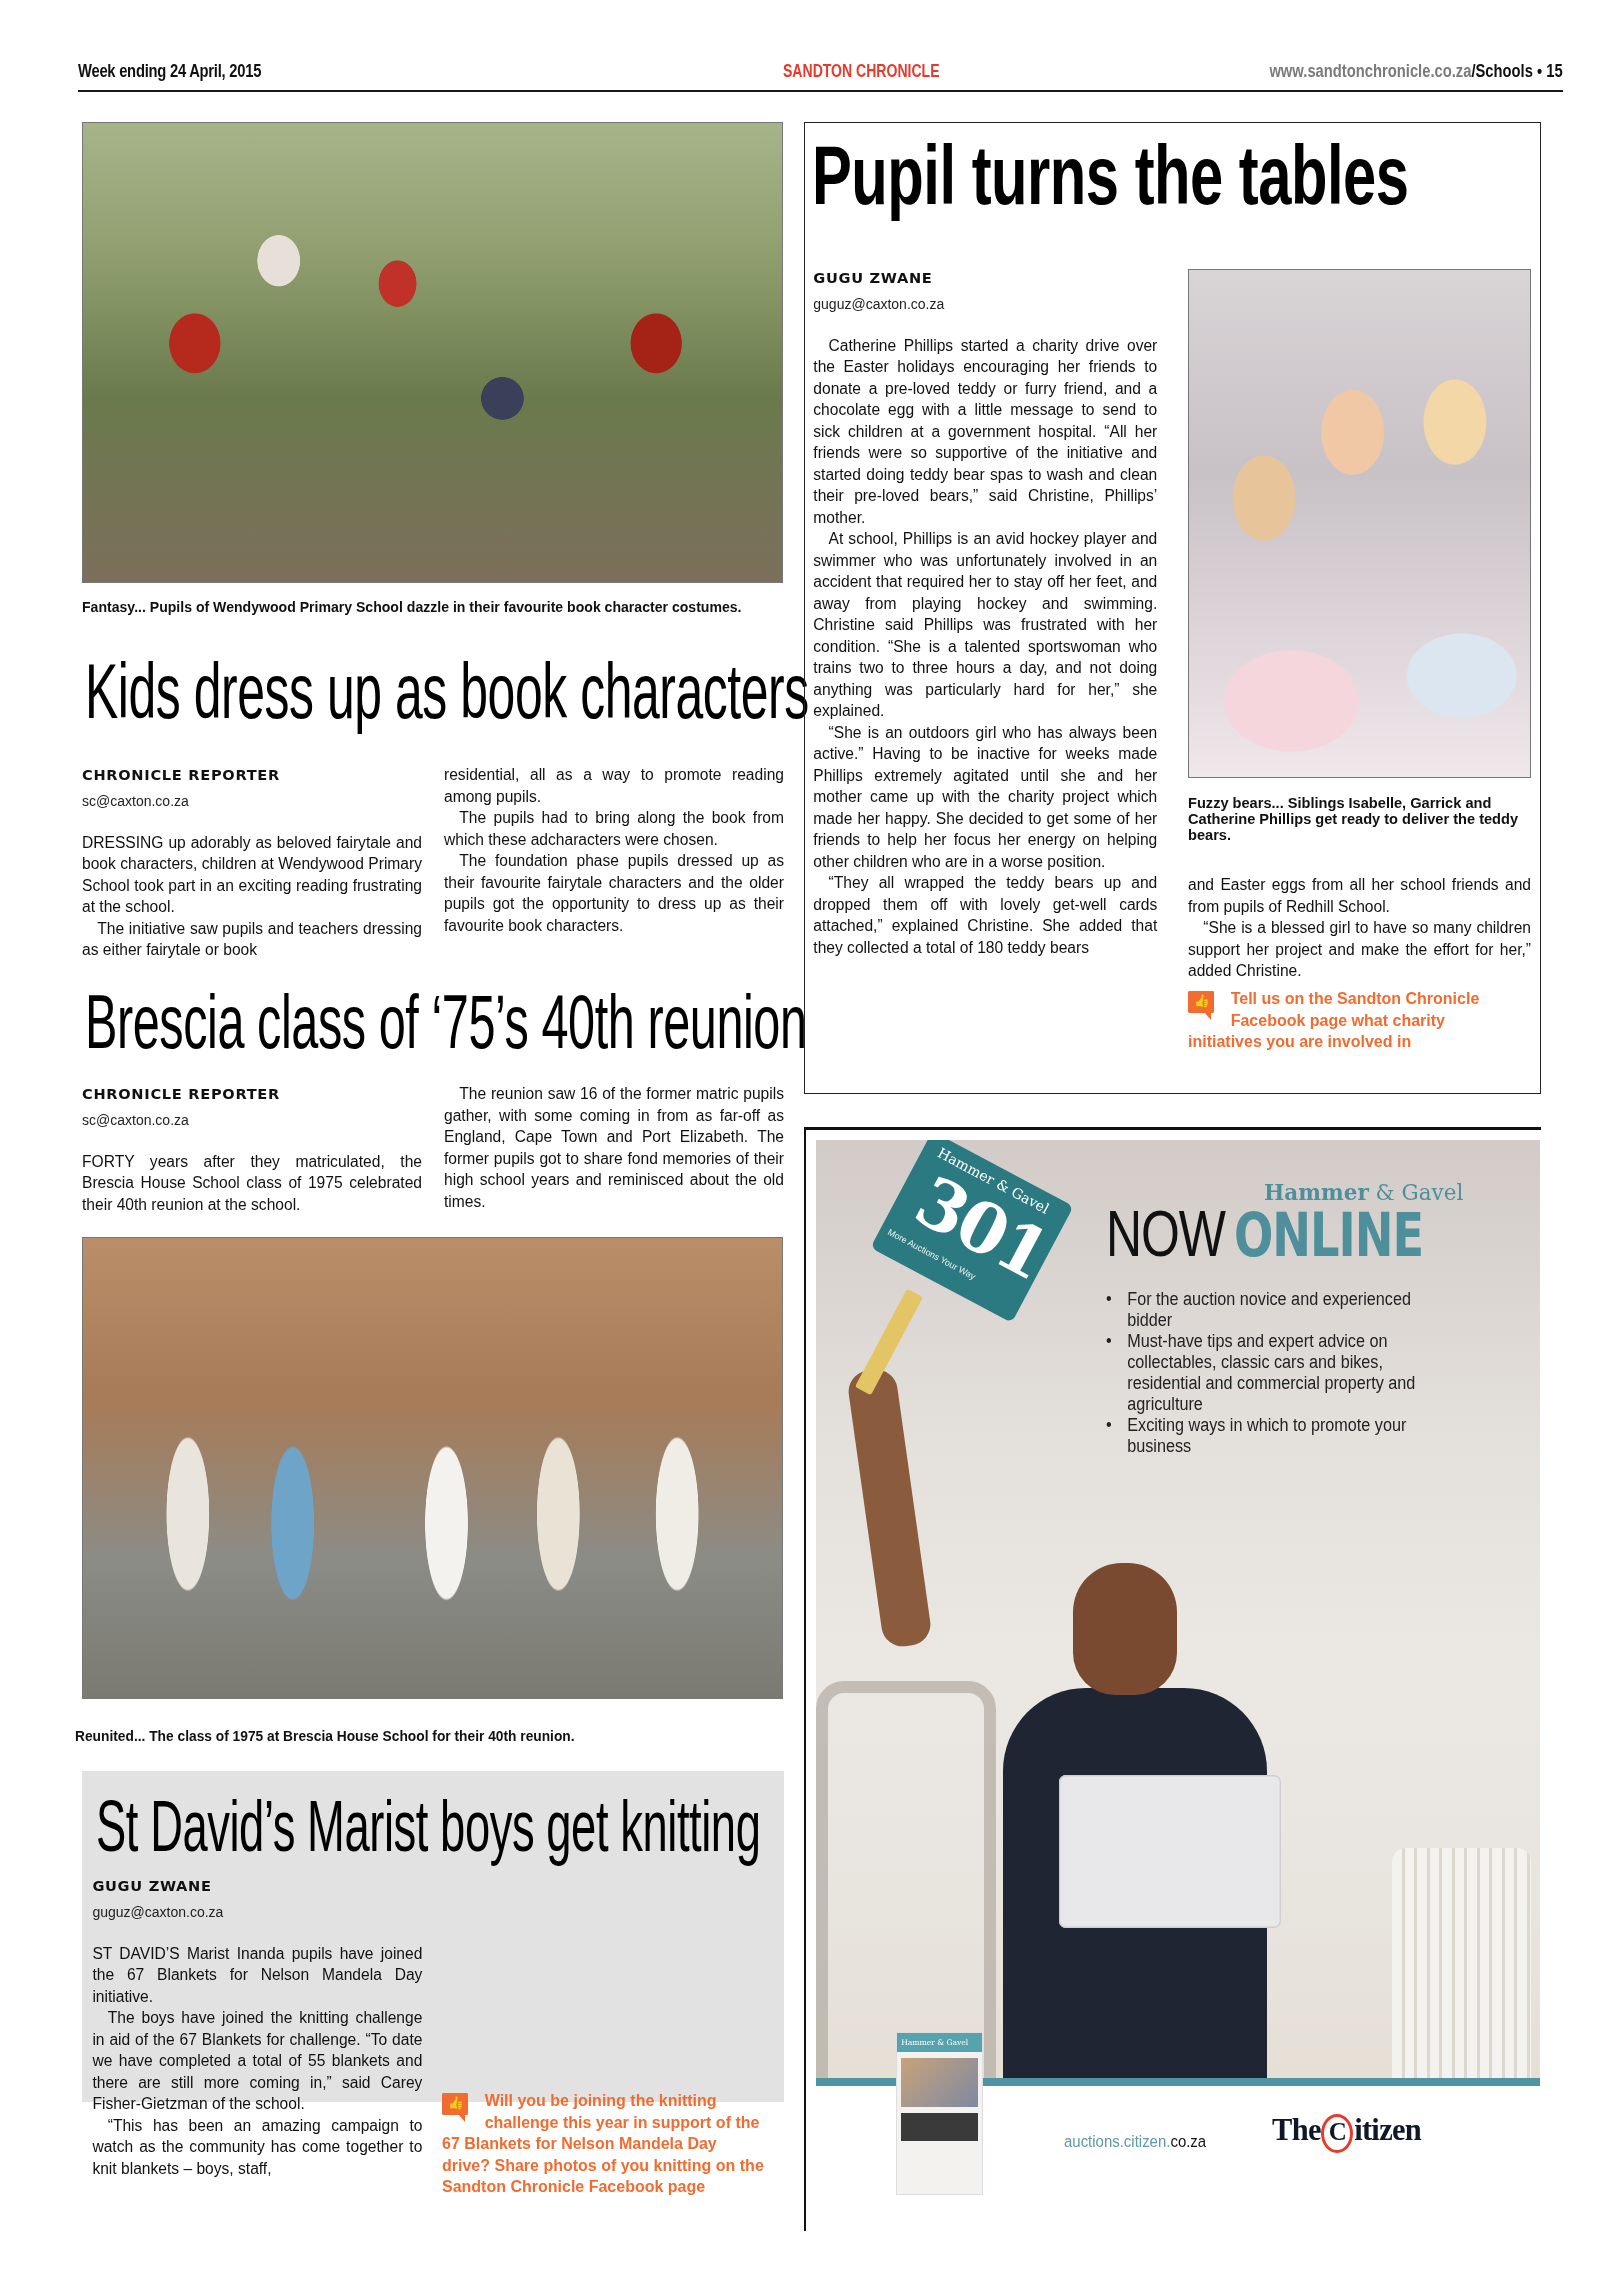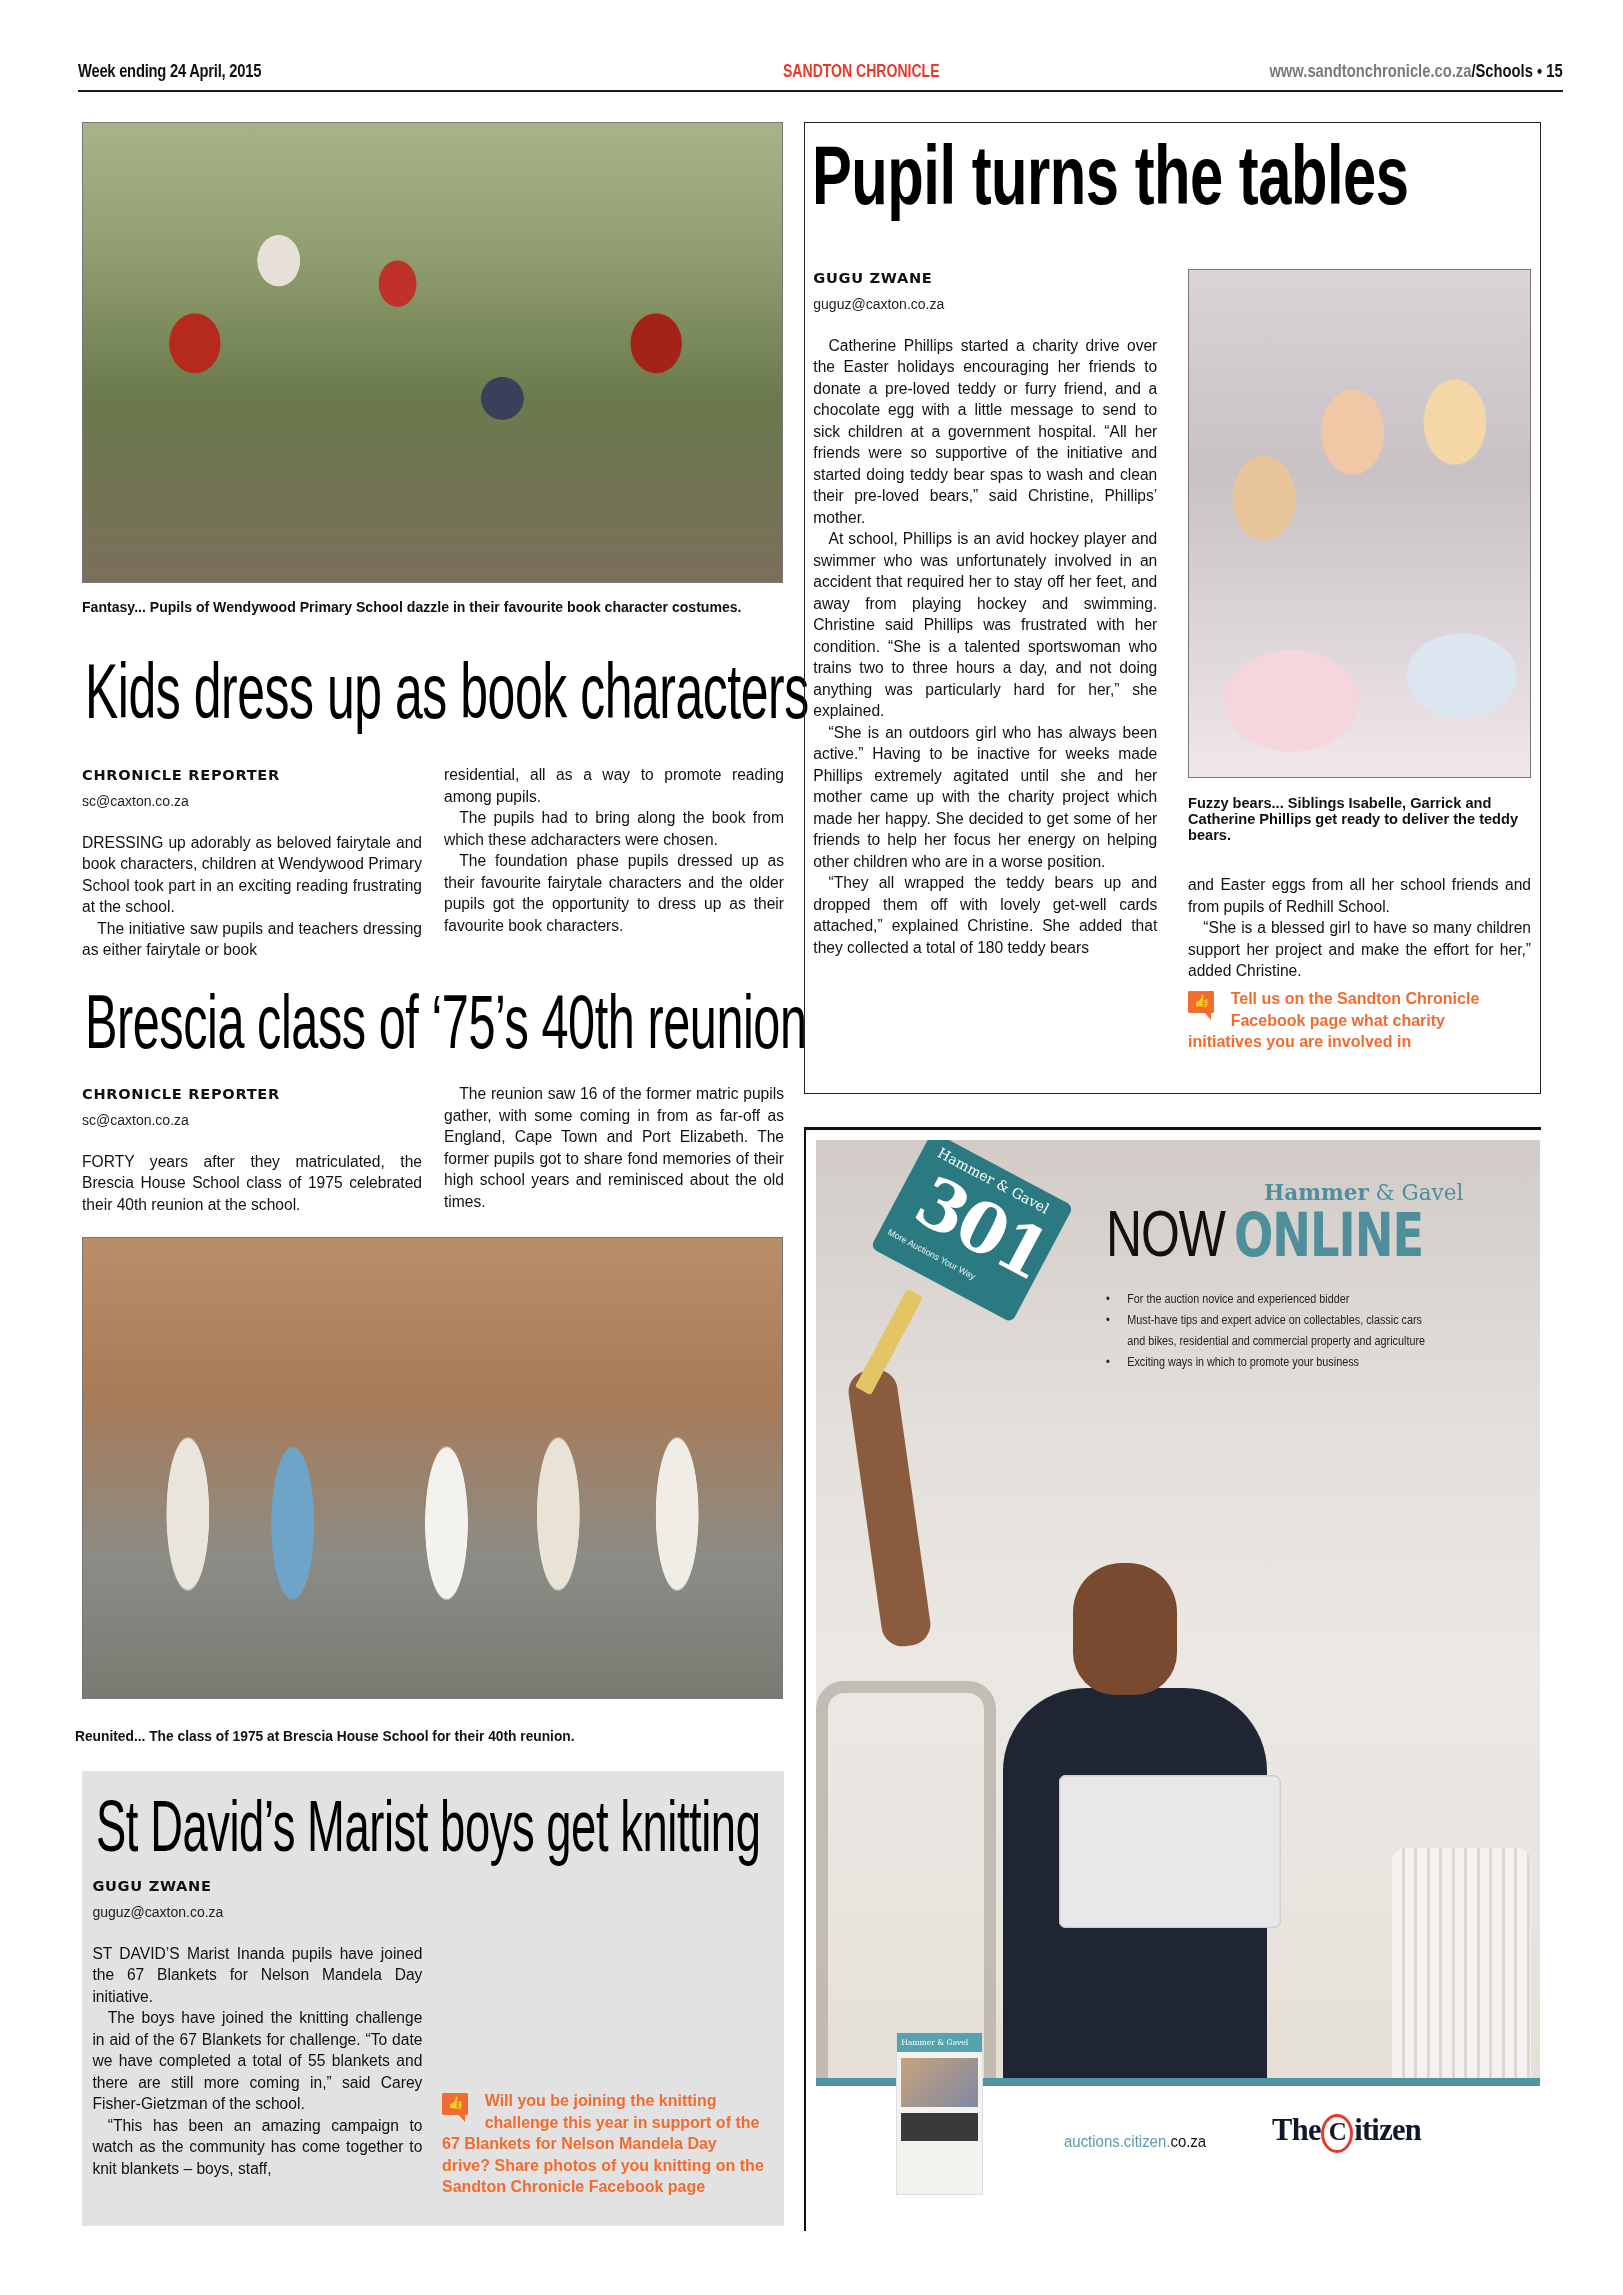--- a/index.html
+++ b/index.html
@@ -47,21 +47,21 @@
      linear-gradient(180deg, transparent 0%, transparent 38%, rgba(255,255,255,0.0) 38%),
      radial-gradient(ellipse 35px 125px at 15% 60%, #e9e4dc 60%, transparent 62%),
      radial-gradient(ellipse 35px 125px at 30% 62%, #6fa4c9 60%, transparent 62%),
      radial-gradient(ellipse 35px 125px at 52% 62%, #f4f2ee 60%, transparent 62%),
      radial-gradient(ellipse 35px 125px at 68% 60%, #e8e3d5 60%, transparent 62%),
      radial-gradient(ellipse 35px 125px at 85% 60%, #f0ede6 60%, transparent 62%),
      linear-gradient(180deg, #b98e68 0%, #a87b58 35%, #8b8c86 70%, #7a7a72 100%); }
 
   
   .pupil-box { position: absolute; left: 804px; top: 122px; width: 737px; height: 972px; border: 1.4px solid #222; }
-  .knit-box { position: absolute; left: 82px; top: 1771px; width: 702px; height: 455px; background: #e2e2e2; }
+  .knit-box { position: absolute; left: 82px; top: 1771px; width: 702px; height: 331px; background: #e2e2e2; }
 
   
   .ad-rule { position: absolute; left: 804px; top: 1127px; width: 737px; height: 2.8px; background: #111; }
   .ad-left-rule { position: absolute; left: 804px; top: 1127px; width: 2.1px; height: 1104px; background: #111; }
   .ad { position: absolute; left: 816px; top: 1140px; width: 724px; height: 1090px; background: #fff; }
   .ad-bg { position: absolute; left: 0; top: 0; width: 724px; height: 945px; background: linear-gradient(180deg, #d2cbc8 0%, #e3dfdb 30%, #ebe8e3 55%, #e9e6e1 75%, #e5dfd5 100%); overflow: hidden; }
   .ad-teal-band { position: absolute; left: 0; top: 938px; width: 724px; height: 8.3px; background: #4e94a3; }
   .paddle { position: absolute; left: 76px; top: 21px; width: 160px; height: 132px; background: #2b7a82; border-radius: 7px; transform: rotate(28deg); color: #fff; }
   .paddle .brand { position: absolute; left: 15.3px; top: 7px; font-family: "DejaVu Serif", serif; font-size: 14px; white-space: nowrap; }
   .paddle .num { position: absolute; left: 21px; top: 23.6px; font-family: "DejaVu Serif", serif; font-weight: bold; font-size: 69px; line-height: 76px; letter-spacing: -2.8px; }
@@ -71,21 +71,21 @@
   .man-head { position: absolute; left: 257px; top: 423px; width: 104px; height: 132px; background: #7a4a30; border-radius: 49px 49px 42px 42px; }
   .man-body { position: absolute; left: 187px; top: 548px; width: 264px; height: 403px; background: #1f2533; border-radius: 83px 83px 0 0; }
   .laptop { position: absolute; left: 243px; top: 635px; width: 222px; height: 153px; background: #e8e8ea; border-radius: 7px; box-shadow: inset 0 0 0 1.4px #cfcfd3; }
   .mirror { position: absolute; left: 0; top: 541px; width: 180px; height: 410px; border: 12.5px solid #b9b2a9; border-radius: 28px 28px 0 0; opacity: 0.8; }
   .column-deco { position: absolute; left: 576px; top: 708px; width: 139px; height: 236px; background: repeating-linear-gradient(90deg, #f4f2ee 0 9.7px, #dcd8d0 9.7px 12.5px); border-radius: 14px 14px 0 0; }
   .hg-brand { position: absolute; left: 448px; top: 40px; font-family: "DejaVu Serif", serif; color: #4f8f9c; font-size: 21.5px; white-space: nowrap; }
   .hg-brand b { font-weight: bold; }
   .now-online { position: absolute; left: 290px; top: 62px; white-space: nowrap; line-height: 1; }
   .now-online .now { font-family: "Liberation Sans", sans-serif; font-size: 64px; color: #111; letter-spacing: -1.4px; display: inline-block; transform: scaleX(0.78); transform-origin: left; width: 128px; }
   .now-online .online { font-family: "DejaVu Sans", sans-serif; font-weight: bold; font-size: 61px; color: #4f8f9c; display: inline-block; transform: scaleX(0.76); transform-origin: left; letter-spacing: -1.4px; }
-  .ad-bullets { position: absolute; left: 290px; top: 149px; width: 361px; font-size: 12px; line-height: 21px; color: #222; list-style: none; }
+  .ad-bullets { position: absolute; left: 290px; top: 149px; width: 361px; font-size: 18px; line-height: 21px; color: #222; list-style: none; }
   .ad-bullets li { position: relative; padding-left: 23.6px; transform: scaleX(0.9); transform-origin: left; }
   .ad-bullets li::before { content: "•"; position: absolute; left: 0; top: 0; }
   .ad-website { position: absolute; left: 80px; top: 892px; width: 87px; height: 163px; background: #f4f2ee; border: 0.7px solid #ddd; }
   .ad-website .bar { height: 19.4px; background: #56a2ad; color: #fff; font-family: "DejaVu Serif", serif; font-size: 7.6px; padding: 4.9px 4.2px; }
   .ad-website .img1 { margin: 5.6px 4.2px; height: 49px; background: linear-gradient(135deg, #c8a27b, #7d8aa2); }
   .ad-website .img2 { margin: 4.2px 4.2px; height: 28px; background: #3a3a3a; }
   .ad-url { position: absolute; left: 248px; top: 991px; font-size: 17.4px; color: #5e99a5; transform: scaleX(0.86); transform-origin: left; white-space: nowrap; }
   .ad-url .tld { color: #111; }
   .citizen { position: absolute; left: 456px; top: 973px; font-family: Liberation Serif, serif; font-weight: bold; color: #0f172a; font-size: 30.5px; white-space: nowrap; letter-spacing: -0.7px; }
   .citizen .c-ring { display: inline-block; width: 32px; height: 39px; border: 3.5px solid #e8392b; border-radius: 50%; vertical-align: middle; text-align: center; line-height: 29px; font-size: 25px; margin: 0 0.7px; }

